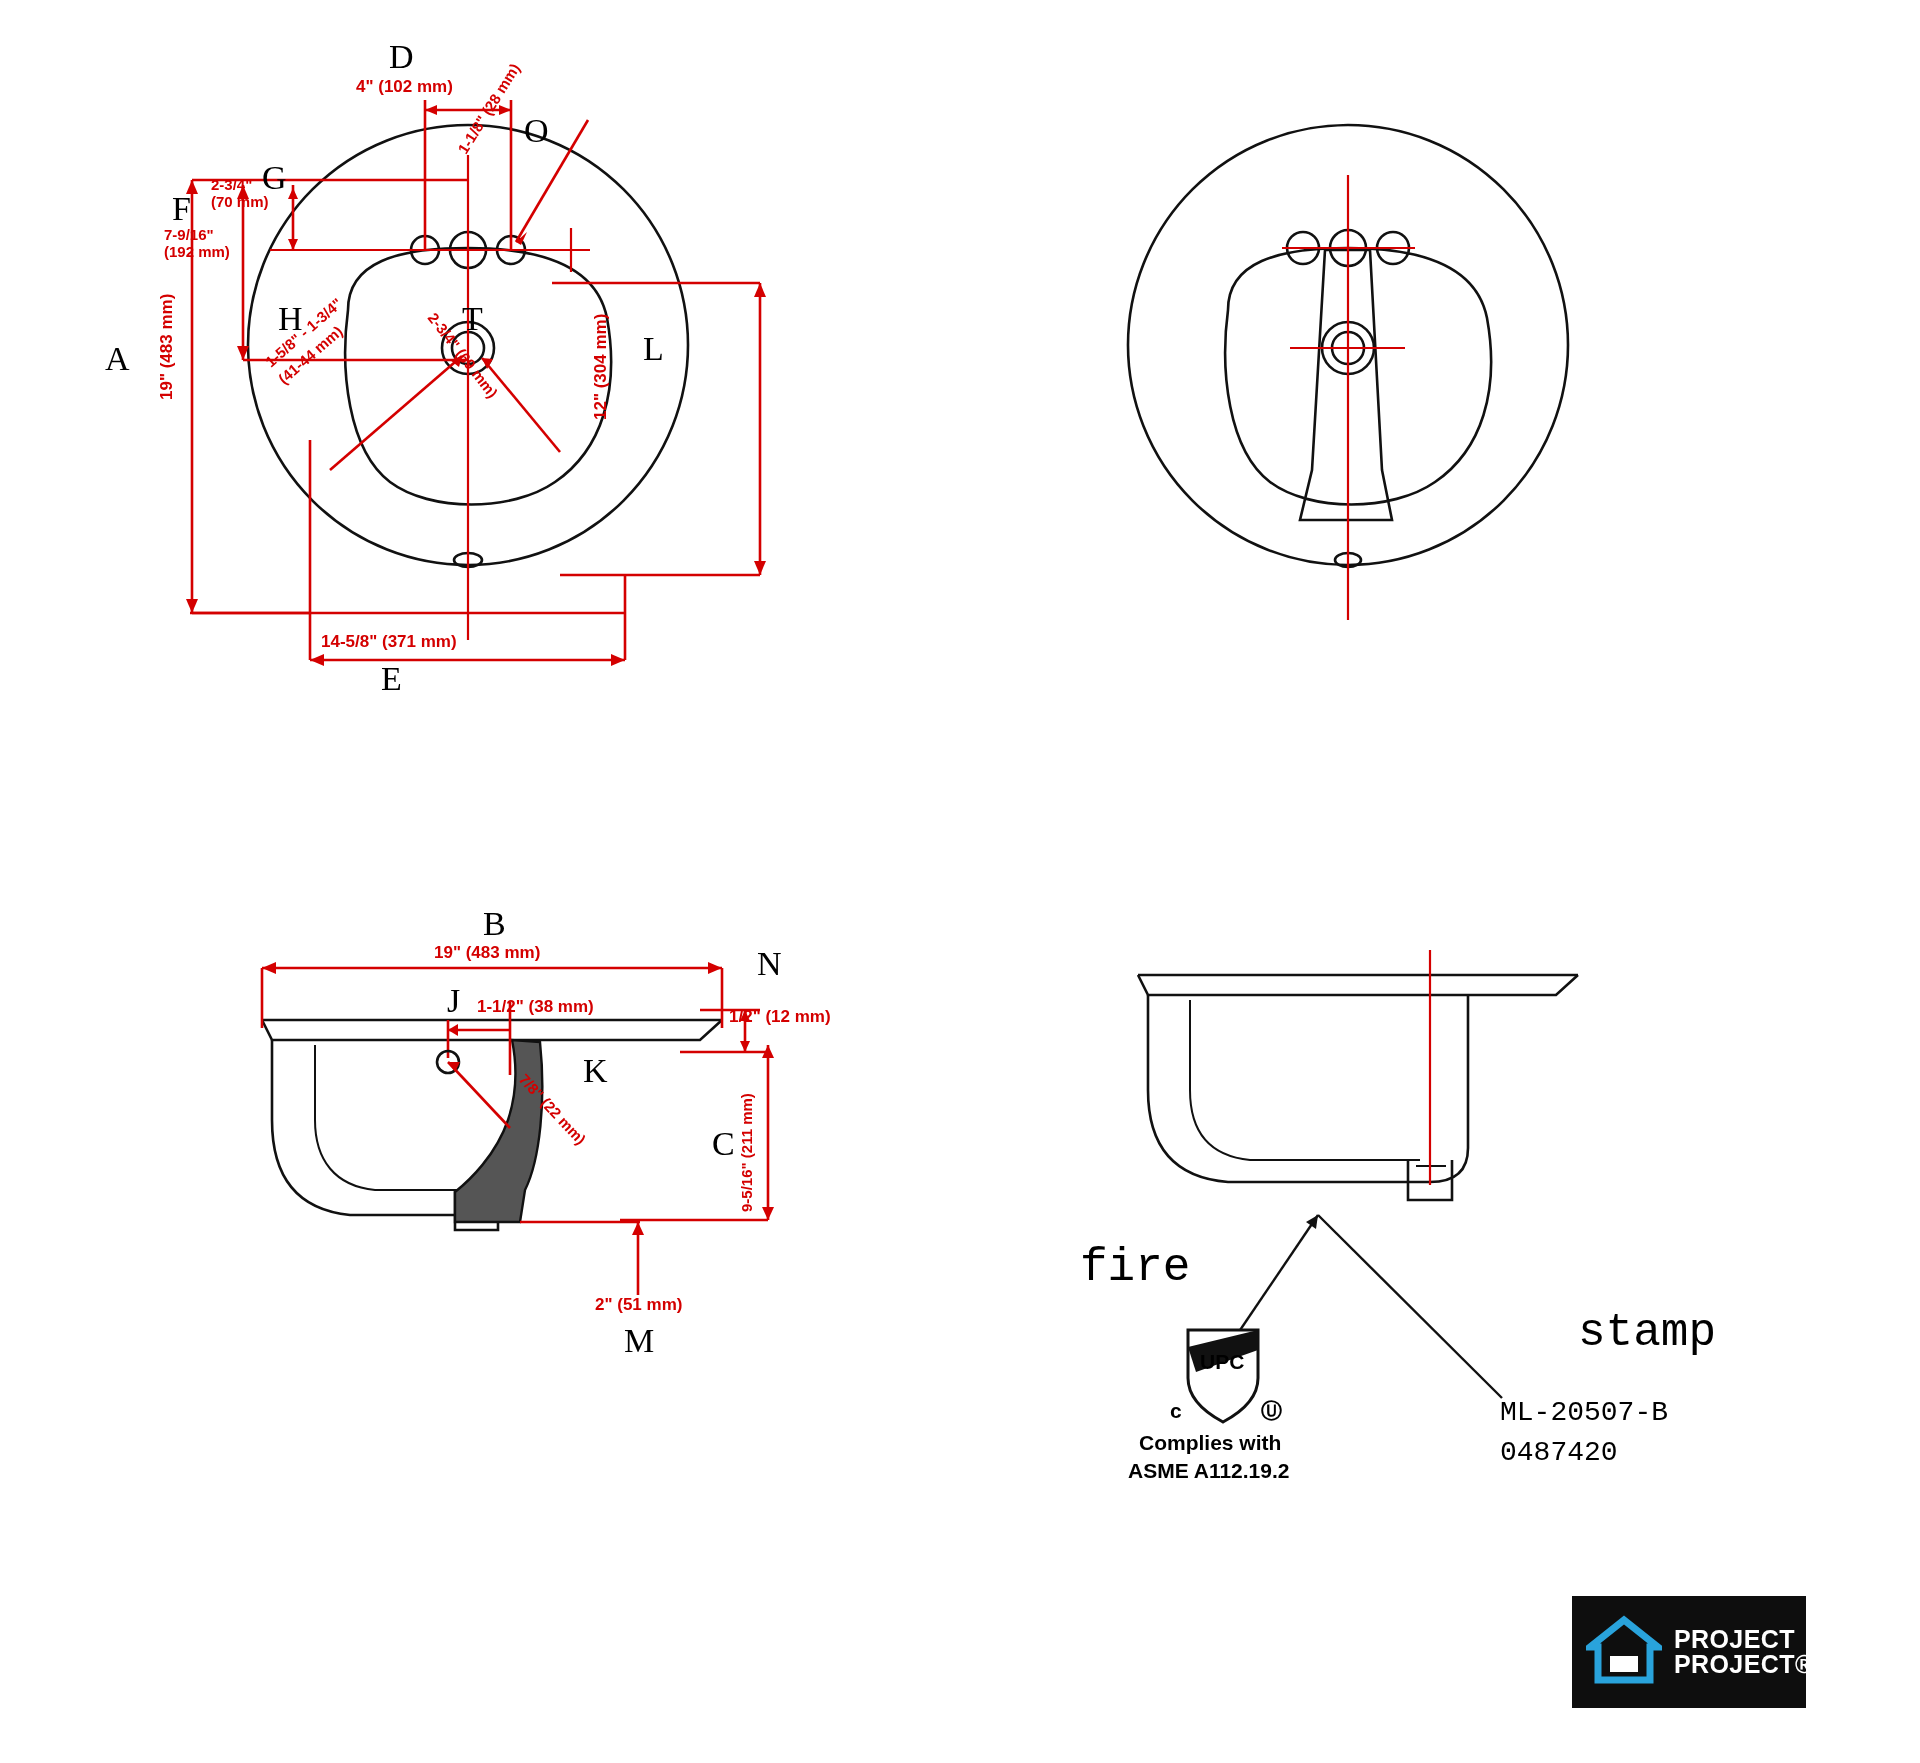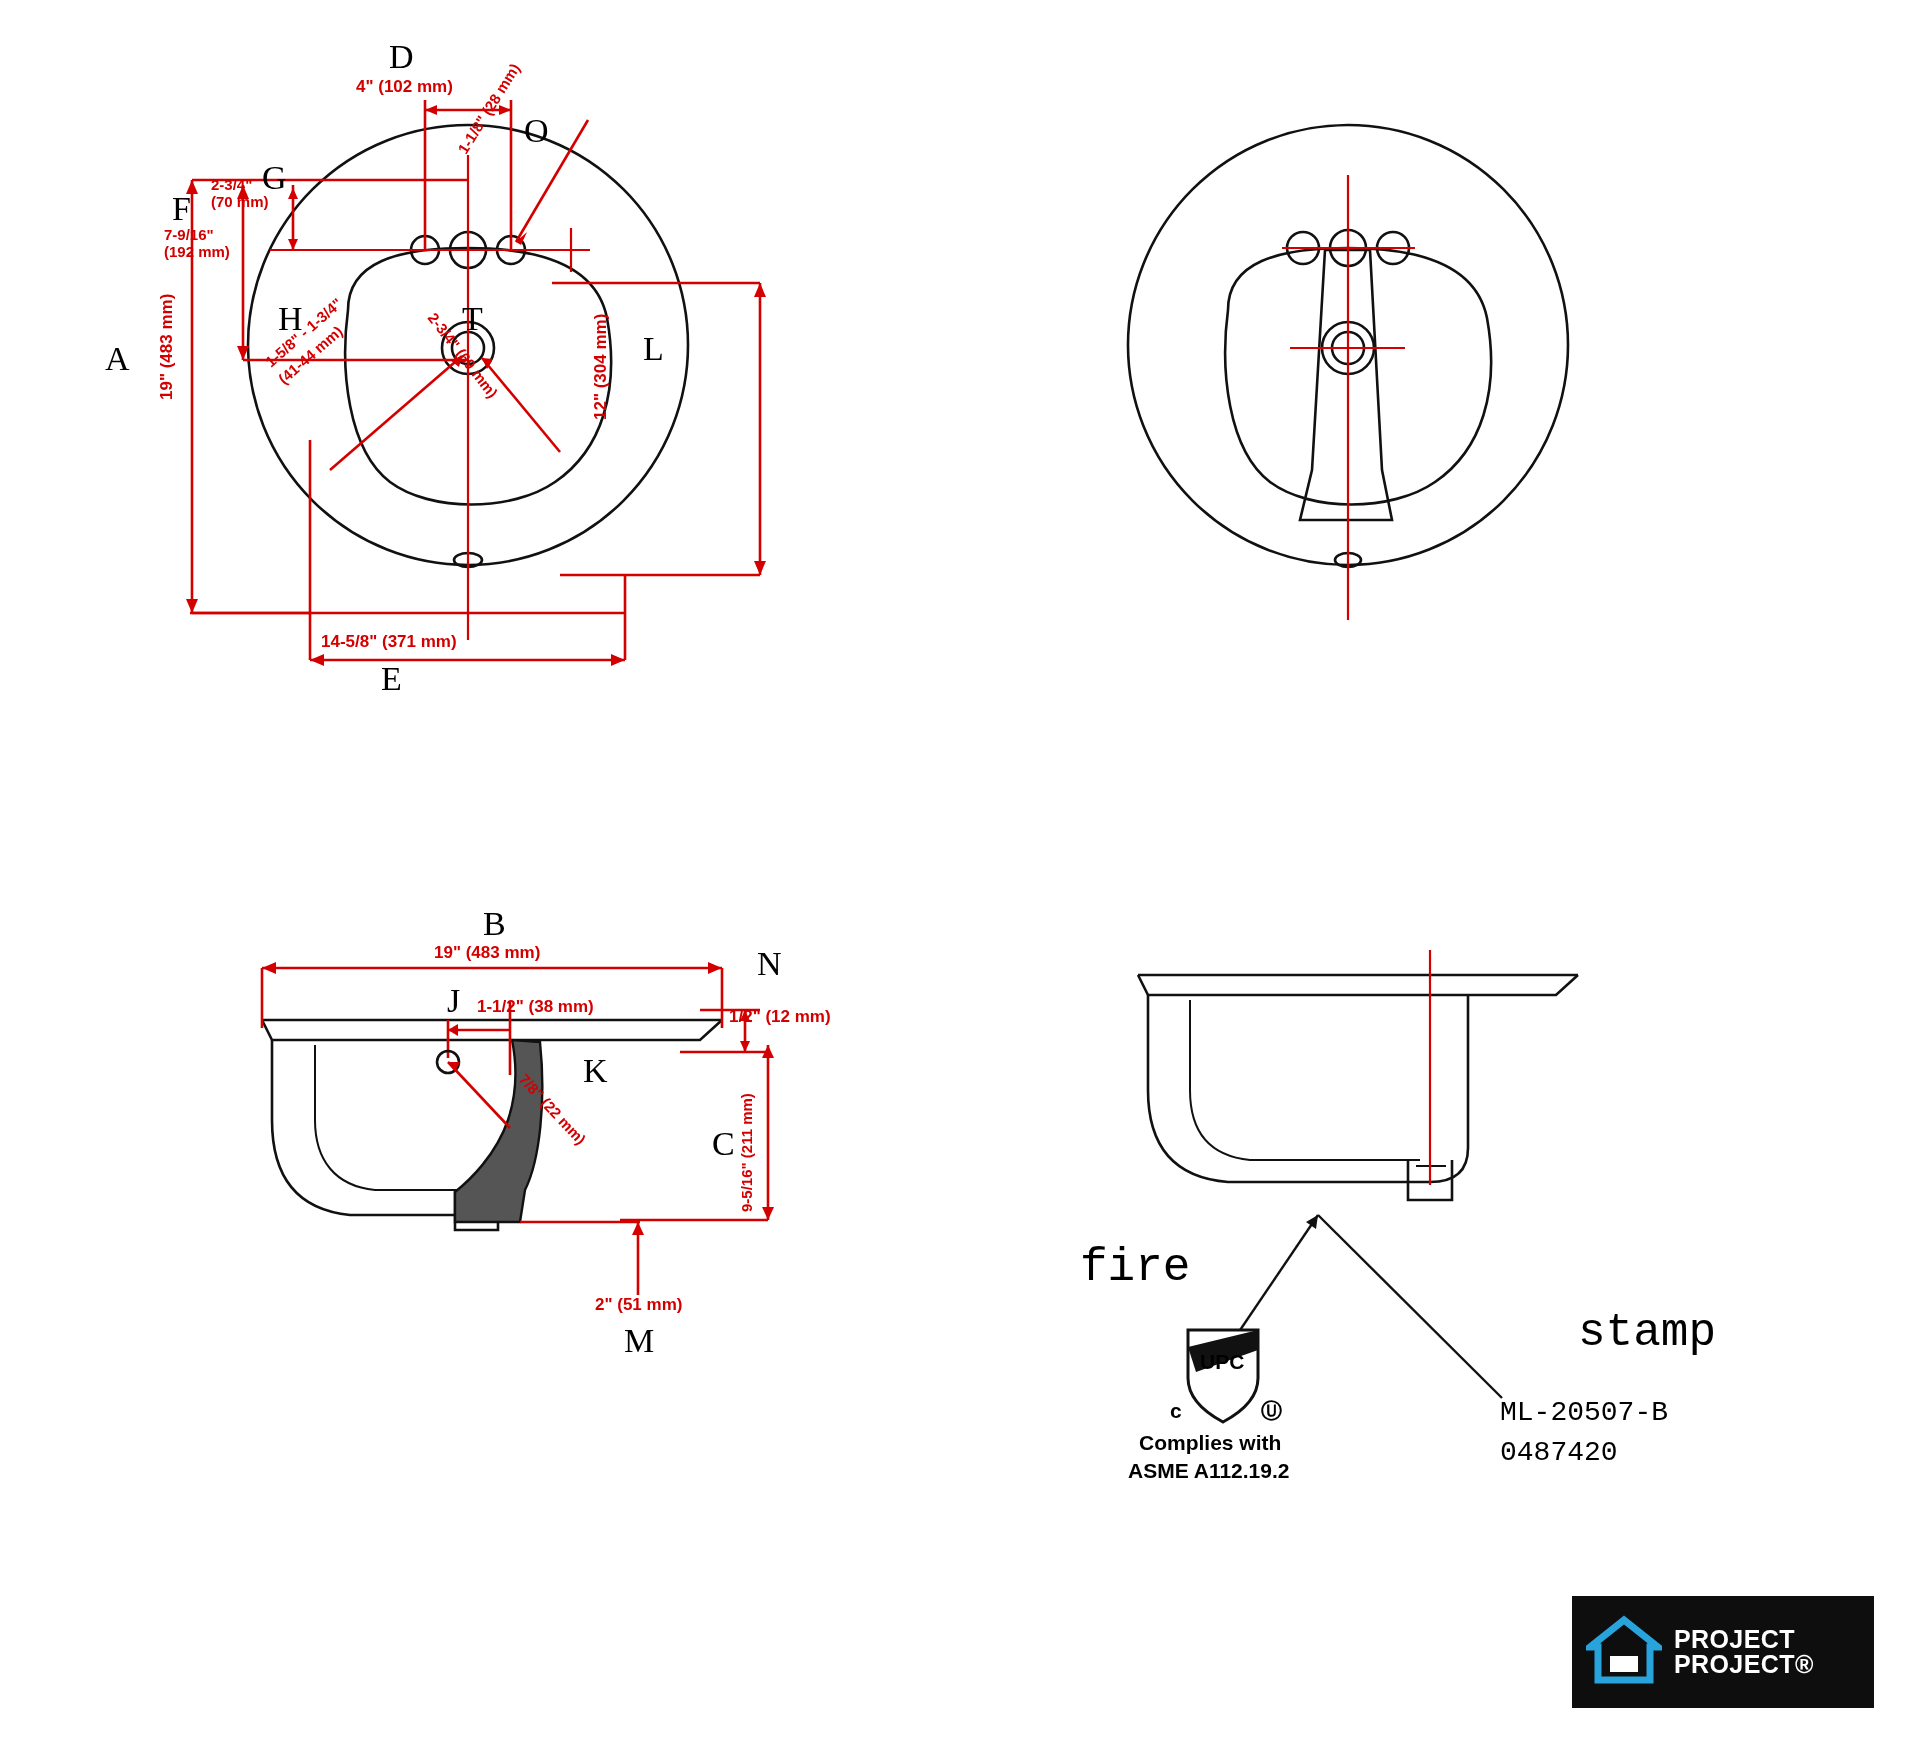--- a/index.html
+++ b/index.html
@@ -48,21 +48,21 @@
   .blk-thin { fill: none; stroke: #111111; stroke-width: 2; }
   .red { fill: none; stroke: #d40000; stroke-width: 2.6; }
   .red-thin { fill: none; stroke: #d40000; stroke-width: 2.2; }
   .redfill { fill: #d40000; }
   .leader { fill: none; stroke: #111111; stroke-width: 2.4; }
 
   
   #brand-logo {
     position: absolute;
     left: 1572px; top: 1596px;
-    width: 302px; height: 112px;
+    width: 234px; height: 112px;
     background: #0e0e0e;
     display: flex; align-items: center; gap: 12px;
     padding: 0 14px;
   }
   #brand-logo .mark { flex: 0 0 auto; }
   #brand-logo .words {
     color: #ffffff;
     font-family: "Liberation Sans", sans-serif;
     font-weight: bold;
     line-height: 1.02;

